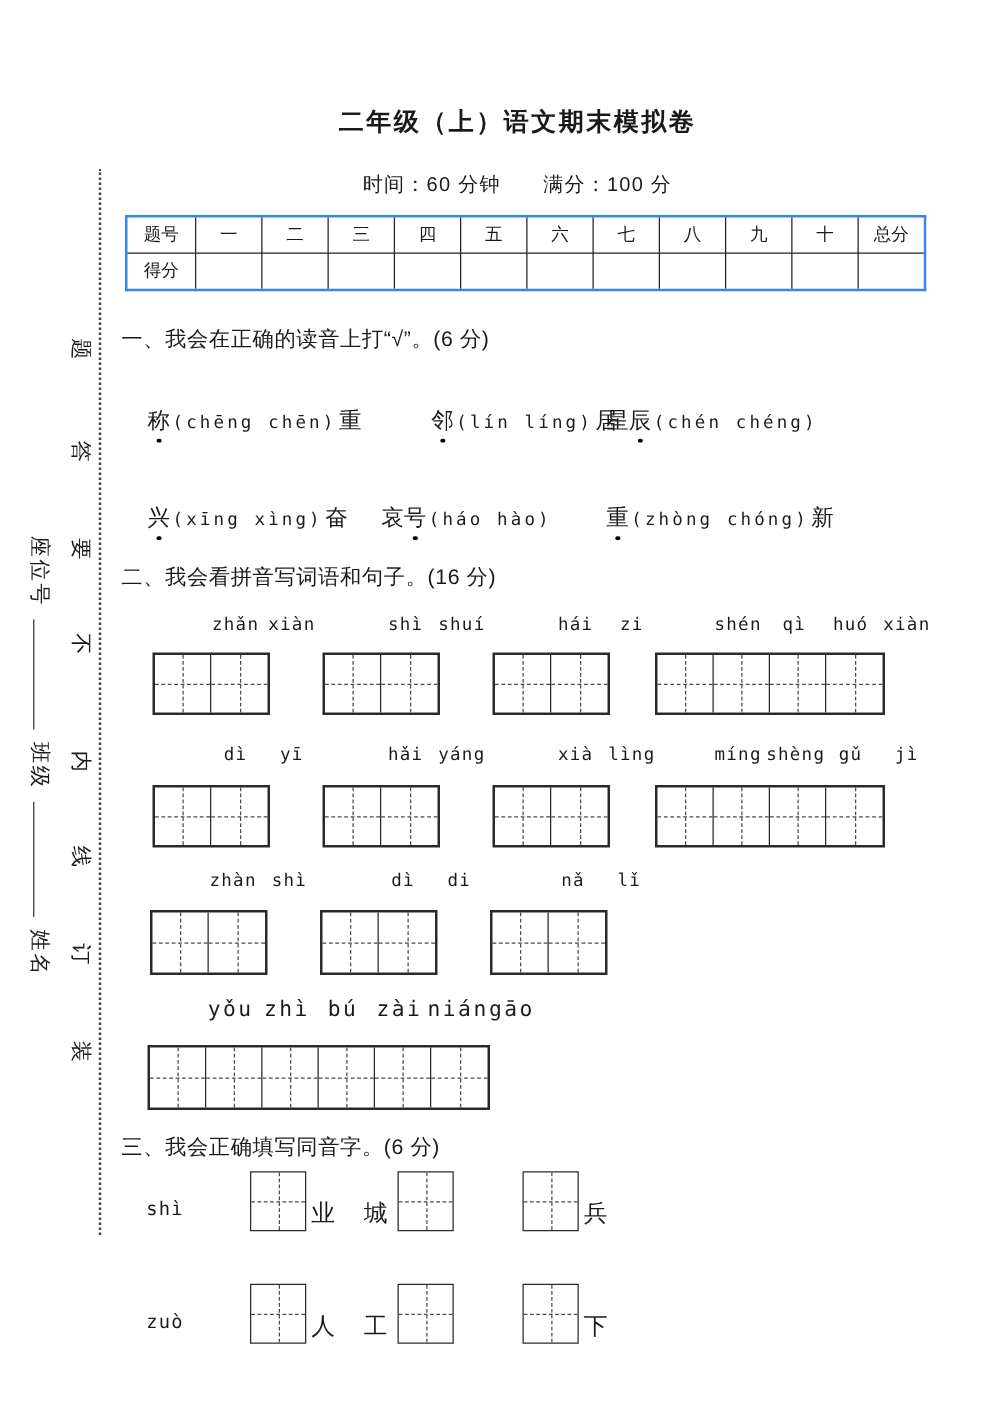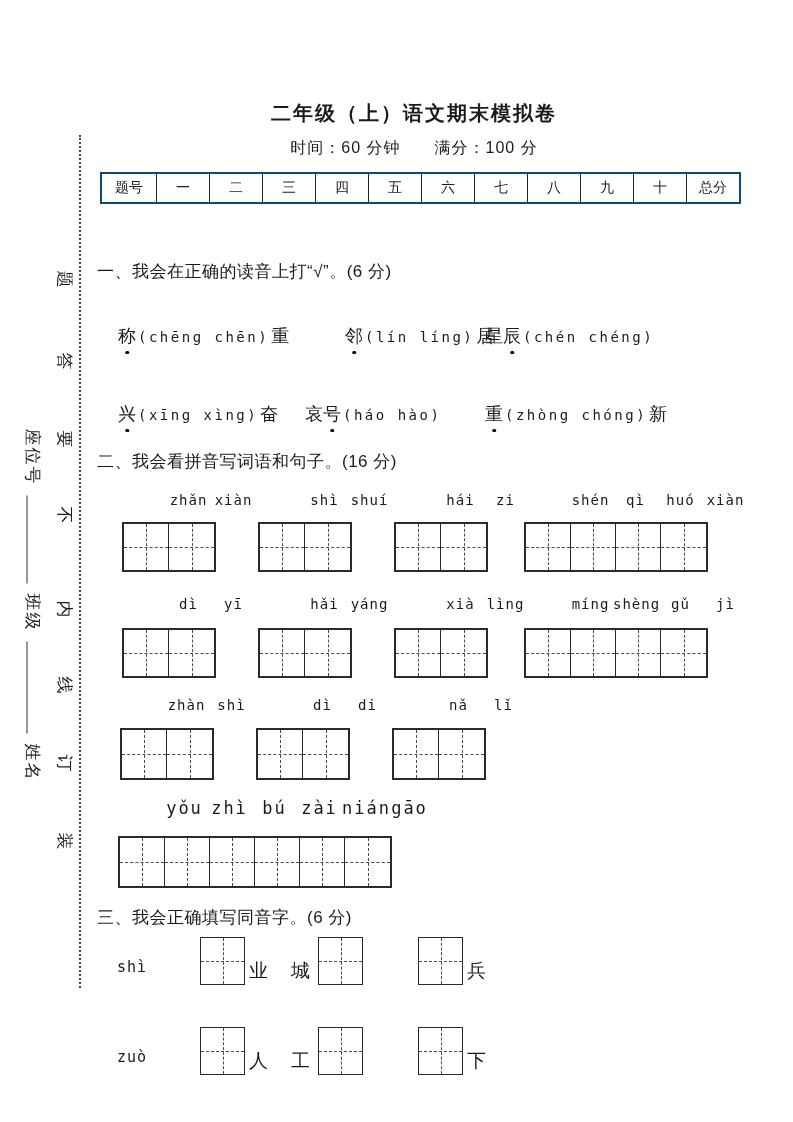--- a/index.html
+++ b/index.html
@@ -8,28 +8,28 @@
 
   
   .bind-line{position:absolute;left:79px;top:135px;height:853px;width:0;border-left:2px dotted #444;}
   .bind-char{position:absolute;left:53px;width:22px;height:22px;line-height:22px;text-align:center;
              font-size:17px;transform:rotate(90deg);}
   .side-strip{position:absolute;left:32px;top:605px;transform:translate(-50%,-50%) rotate(90deg);
               white-space:nowrap;font-size:17px;letter-spacing:2px;display:flex;align-items:baseline;}
   .side-blank{display:inline-block;height:4px;border-bottom:1.2px solid #333;margin:0 10px;}
 
   
-  .title{position:absolute;left:100px;width:628px;top:100px;text-align:center;
+  .title{position:absolute;left:100px;width:628px;top:84px;text-align:center;
          font-size:20px;font-weight:bold;letter-spacing:2px;}
   .subtitle{position:absolute;left:100px;width:628px;top:138px;text-align:center;
             font-size:16px;font-weight:normal;letter-spacing:1px;}
 
   
   .score-table{position:absolute;left:100px;top:172px;border-collapse:collapse;table-layout:fixed;
-               border:2px solid #0c4a6e;}
+               border:2px solid #3b82f6;}
   .score-table td{border:1.5px solid #222;width:52px;height:28px;text-align:center;
                   font-size:14px;padding:0;}
   .score-table td.st-first{width:54px;}
 
   
   .heading{position:absolute;left:97px;font-size:17px;letter-spacing:0.5px;}
 
   
   .s1-item{position:absolute;white-space:nowrap;font-size:18px;}
   .s1-item .hz{display:inline-block;position:relative;}
@@ -95,20 +95,34 @@
           <td>三</td>
           <td>四</td>
           <td>五</td>
           <td>六</td>
           <td>七</td>
           <td>八</td>
           <td>九</td>
           <td>十</td>
           <td>总分</td>
         </tr>
+        <tr>
+          <td class="st-first">得分</td>
+          <td></td>
+          <td></td>
+          <td></td>
+          <td></td>
+          <td></td>
+          <td></td>
+          <td></td>
+          <td></td>
+          <td></td>
+          <td></td>
+          <td></td>
+        </tr>
       </tbody>
   </table>
 
   <div class="heading" style="top:260px">一、我会在正确的读音上打“√”。(6 分)</div>
   <div id="s1rows">
       <span class="s1-item" style="left: 118px; top: 324px; text-align: right;"><span class="hz dotchar">称</span><span class="py">(chēng chēn)</span><span class="hz">重</span></span>
       <span class="s1-item" style="left: 305px; top: 324px; margin-left: 40px;"><span class="hz dotchar">邻</span><span class="py">(lín líng)</span><span class="hz">居</span></span>
       <span class="s1-item" style="left: 485px; top: 324px;"><span class="hz">星</span><span class="hz dotchar">辰</span><span class="py">(chén chéng)</span></span>
       <span class="s1-item" style="left: 118px; top: 402px;"><span class="hz dotchar">兴</span><span class="py">(xīng xìng)</span><span class="hz">奋</span></span>
       <span class="s1-item" style="left: 305px; top: 402px;"><span class="hz">哀</span><span class="hz dotchar">号</span><span class="py">(háo hào)</span></span>

